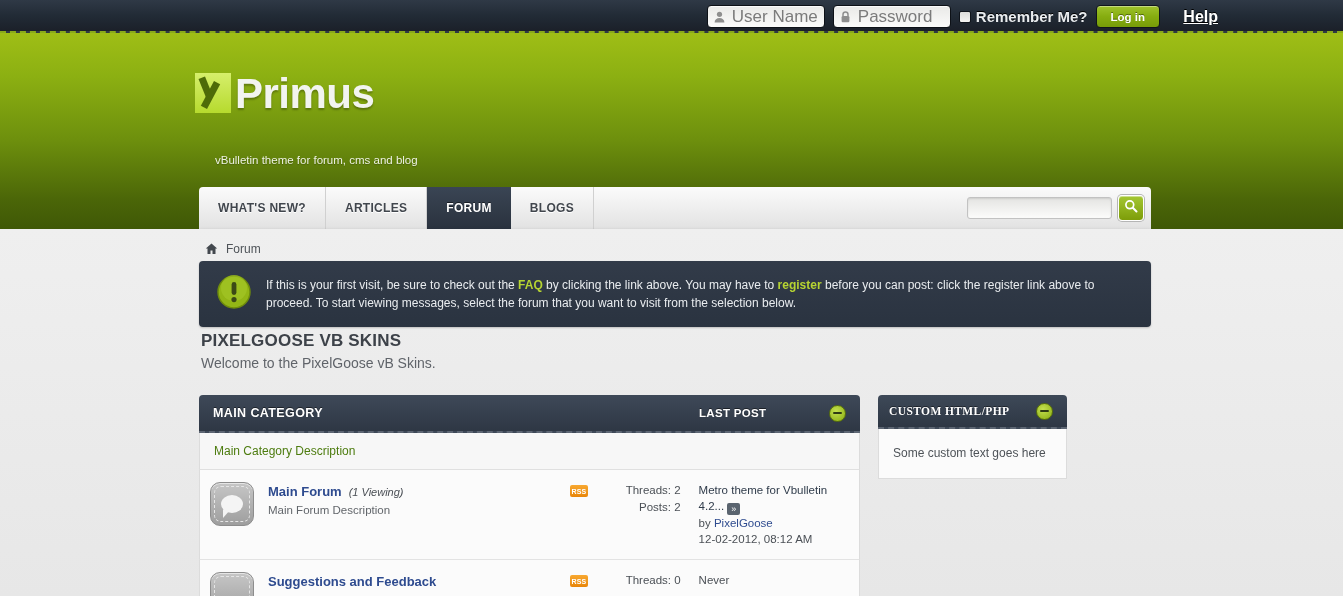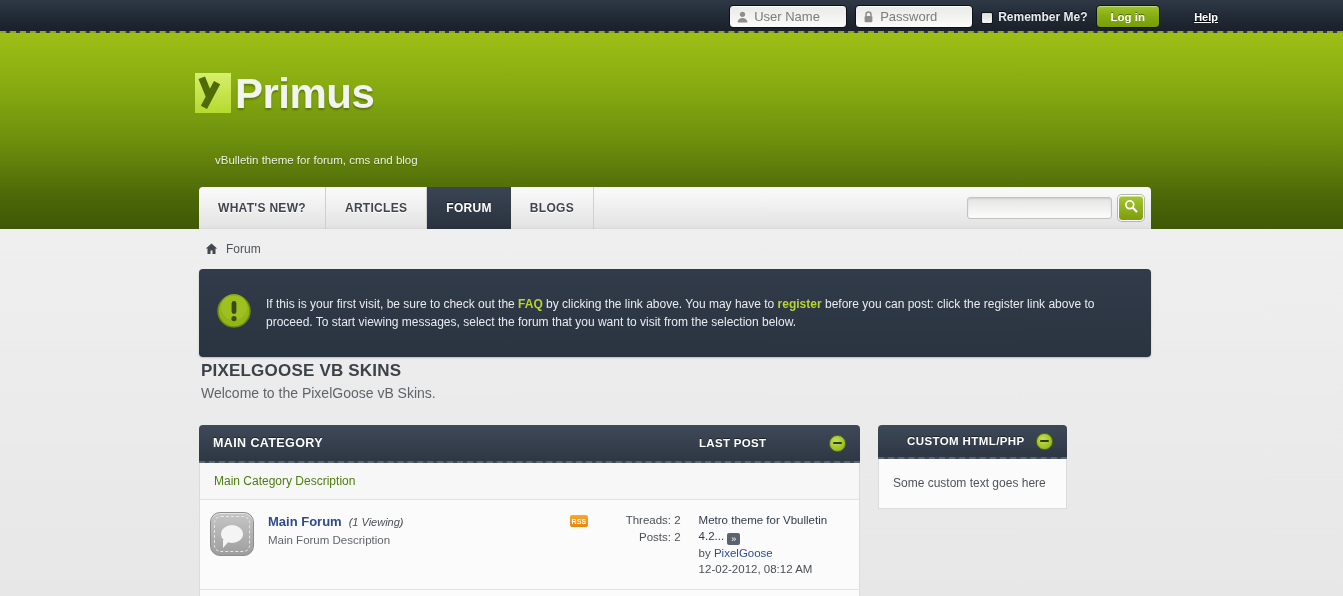--- a/index.html
+++ b/index.html
@@ -32,48 +32,48 @@
   }
   .field-wrap.pw { width: 118px; }
   .field-ico {
     width: 16px; height: 15px; margin-left: 4px;
     display: flex; align-items: center; justify-content: center;
     flex: 0 0 auto;
   }
   .field-wrap input {
     border: 0; outline: 0; background: transparent;
     font-family: "Liberation Sans", sans-serif;
-    font-size: 13px; color: #6a6a6a;
+    font-size: 17px; color: #6a6a6a;
     width: 100%; height: 100%; padding: 0 4px;
   }
   .field-wrap input::placeholder { color: #7b7b7b; }
   .remember {
-    display: flex; align-items: flex-end; gap: 5px;
-    color: #e9ecef; font-size: 12px; font-weight: bold;
+    display: flex; align-items: center; gap: 5px;
+    color: #e9ecef; font-size: 15px; font-weight: bold;
     text-shadow: 0 -1px 0 #000;
   }
   .cbx {
     width: 12px; height: 12px; border-radius: 2px;
     background: linear-gradient(180deg,#dcdcda,#f4f4f2);
     border: 1px solid #10151c;
   }
   .loginbtn {
     height: 23px; padding: 0 14px;
     border-radius: 4px; border: 1px solid #10151c;
     background: linear-gradient(180deg,#9ec22c 0%, #86ad10 50%, #779c08 100%);
     color: #fff; font-size: 11.5px; font-weight: bold;
     text-shadow: 0 -1px 0 rgba(0,0,0,.45);
     display: flex; align-items: center; justify-content: center;
     box-shadow: inset 0 1px 0 rgba(255,255,255,.4);
     cursor: pointer;
   }
   .helplink {
     position: absolute; right: 125px; top: 0; height: 33px;
     display: flex; align-items: center;
-    color: #fff; font-size: 11px; font-weight: bold;
+    color: #fff; font-size: 16px; font-weight: bold;
     text-decoration: underline; text-shadow: 0 -1px 0 #000;
     cursor: pointer;
   }
 
   
   .hero {
     position: relative;
     height: 196px;
     background: linear-gradient(180deg, #9fbe16 0%, #8cb012 22%, #6d8f0d 55%, #4b6608 85%, #3f5806 100%);
   }
@@ -178,25 +178,25 @@
   }
   .content { position: absolute; left: 199px; top: 0; width: 952px; }
 
   .breadcrumb {
     display: flex; align-items: center; gap: 8px;
     padding: 13px 0 0 6px; font-size: 12px; color: #4e5358;
   }
   .home-ico { width: 13px; height: 12px; display: block; }
 
   .notice {
-    margin-top: 13px;
+    margin-top: 5px;
     background: linear-gradient(180deg,#323b49,#2a3340);
     border-radius: 4px;
     display: flex; align-items: center; gap: 15px;
-    padding: 25px 18px; min-height: 55px;
+    padding: 14px 18px; min-height: 55px;
     box-shadow: 0 1px 2px rgba(0,0,0,.2);
   }
   .notice-ico { flex: 0 0 auto; }
   .notice-text { font-size: 12px; color: #e9ecef; line-height: 18px; }
   .notice-text a { color: #b6d432; font-weight: bold; text-decoration: none; }
 
   .sec-title {
     margin-top: 4px; padding-left: 2px;
     font-size: 17px; font-weight: bold; color: #3d4249;
     letter-spacing: .2px; text-transform: uppercase;
@@ -301,21 +301,21 @@
     cursor: pointer;
   }
   .lp-by a { color: #2e4b8f; text-decoration: none; }
 
   
   .side-head {
     height: 34px;
     background: linear-gradient(180deg,#3e4958,#2e3744);
     border-top-left-radius: 4px; border-top-right-radius: 4px;
     border-bottom: 2px dashed #5d6673;
-    display: flex; align-items: center; padding: 0 29px; position: relative;
+    display: flex; align-items: center; padding: 0 11px; position: relative; font-family: Liberation Serif, serif;
   }
   .side-title {
     color: #fff; font-size: 11.5px; font-weight: bold;
     letter-spacing: .4px; text-transform: uppercase;
     text-shadow: 0 -1px 0 rgba(0,0,0,.5);
   }
   .side-body {
     background: #fbfbfb;
     border: 1px solid #dcdcdc; border-top: none;
     padding: 17px 14px; font-size: 12px; color: #4e5358;

